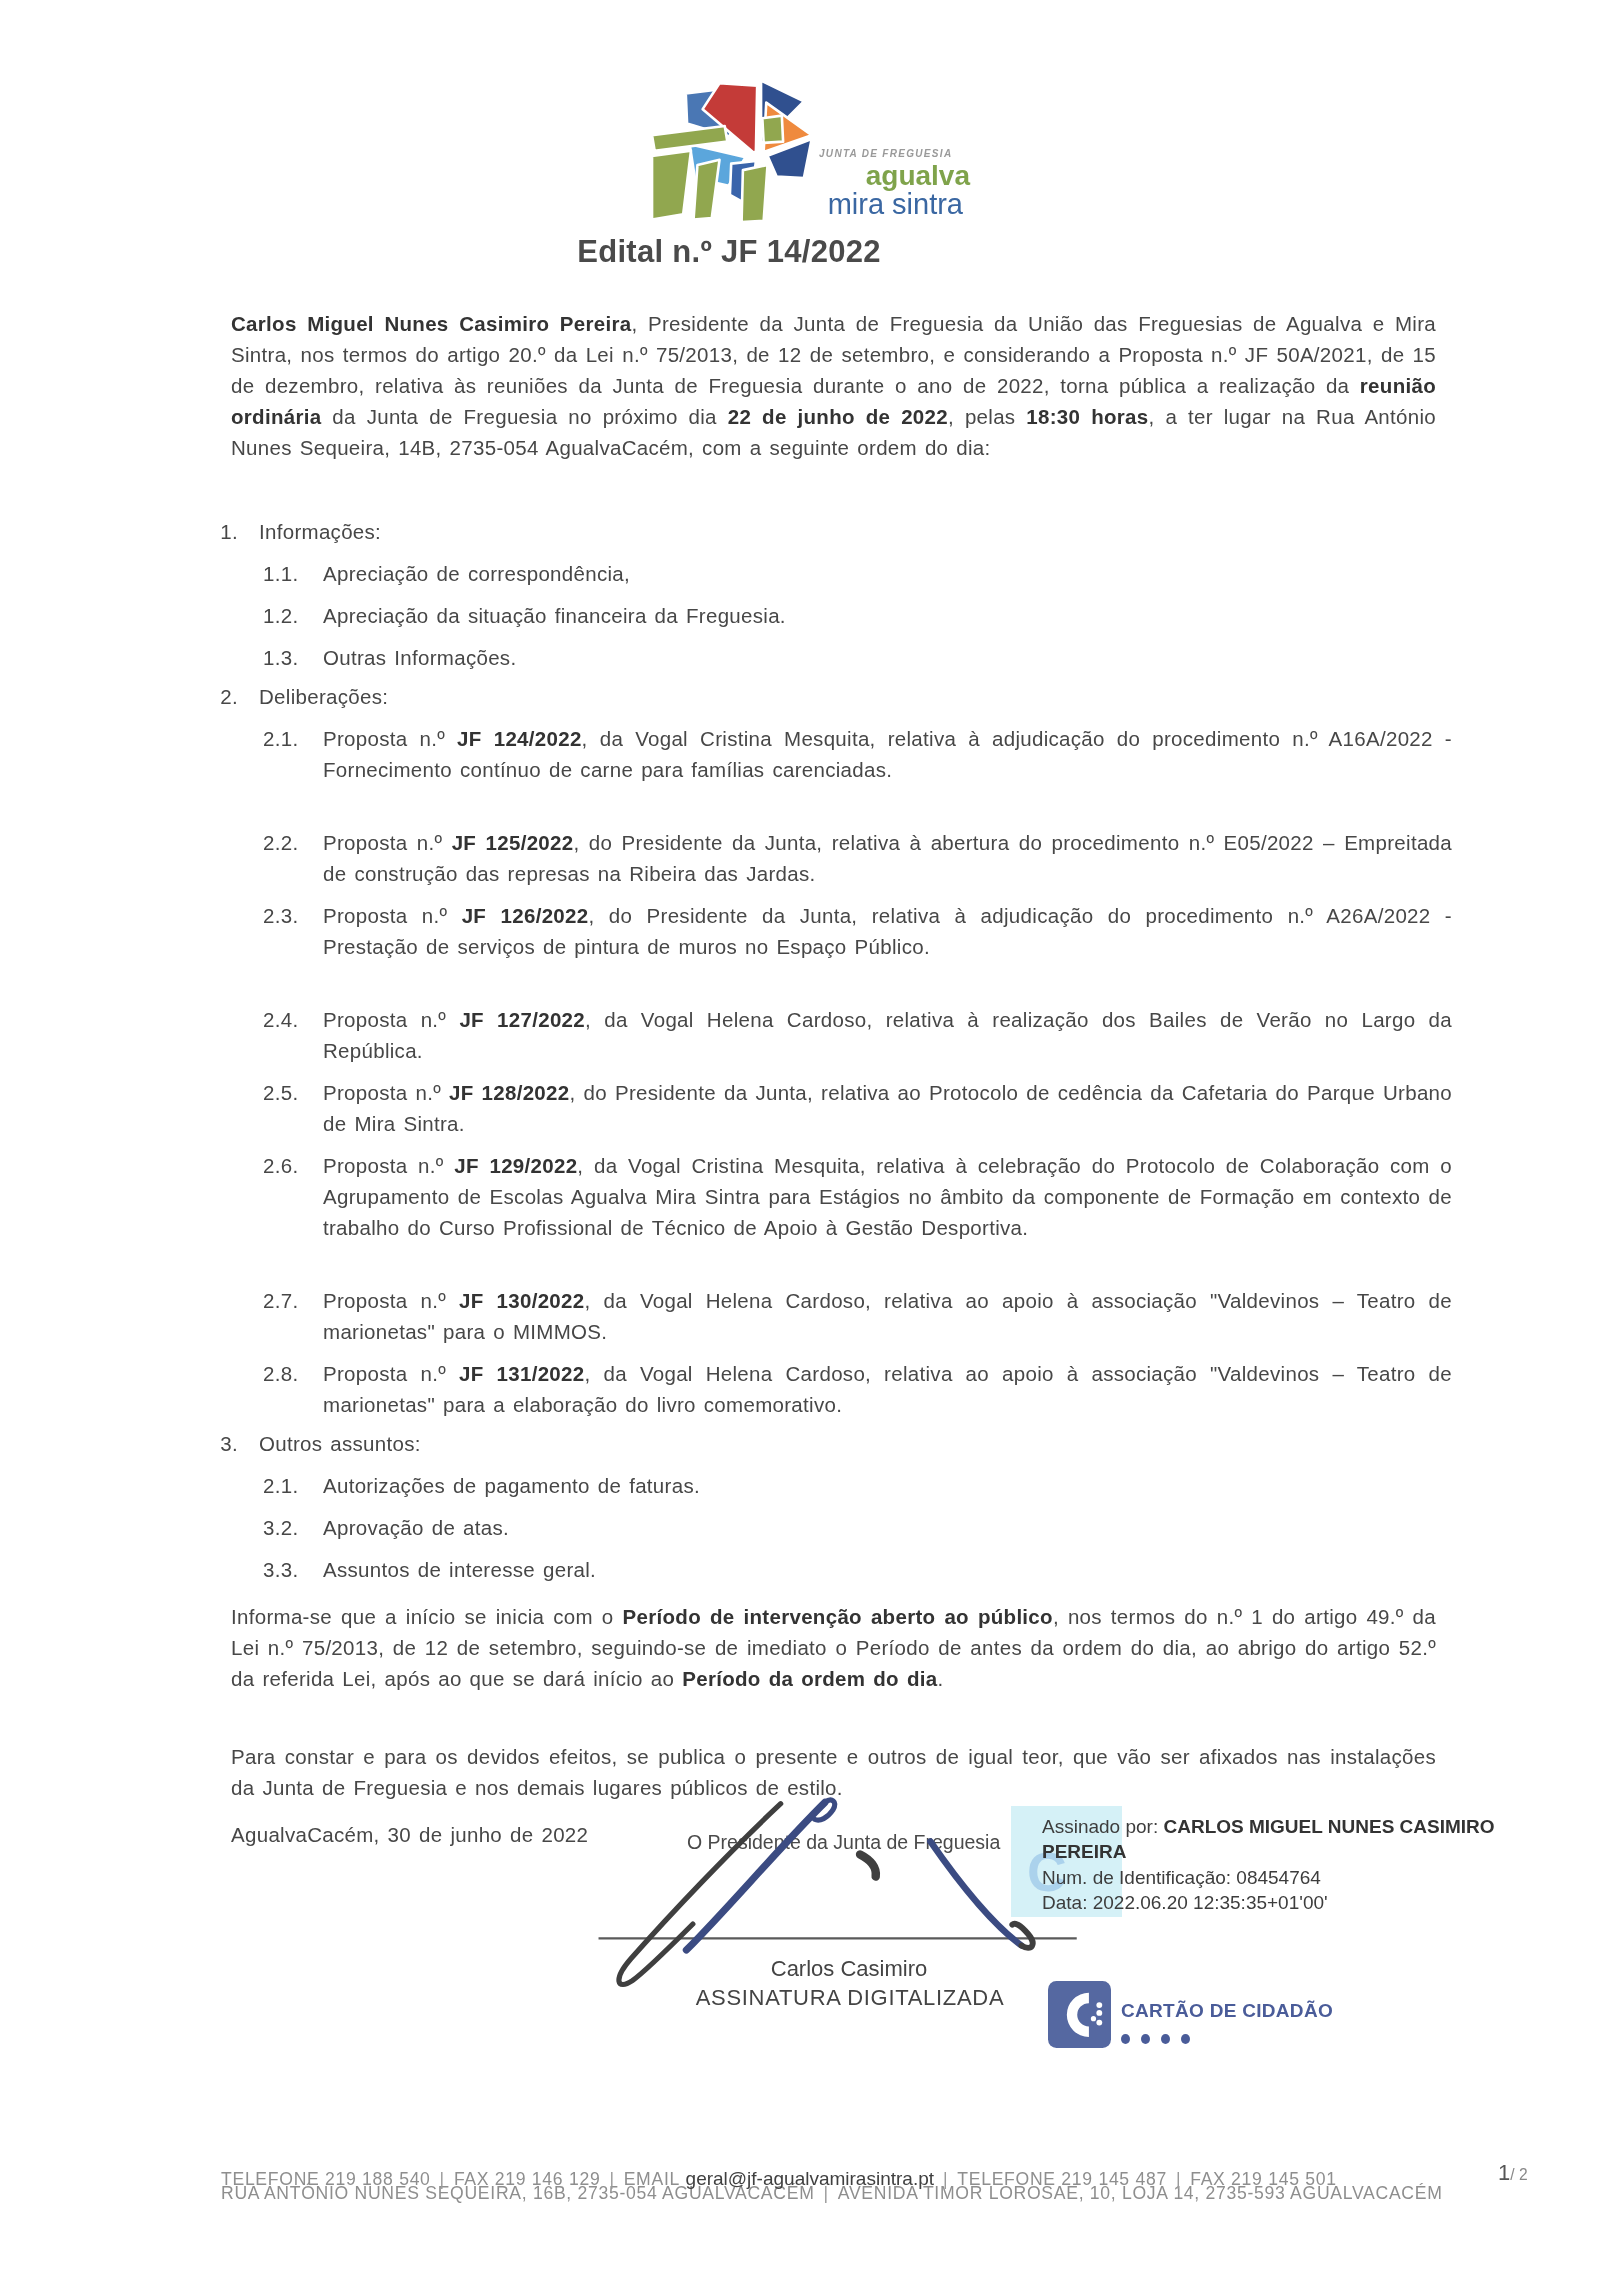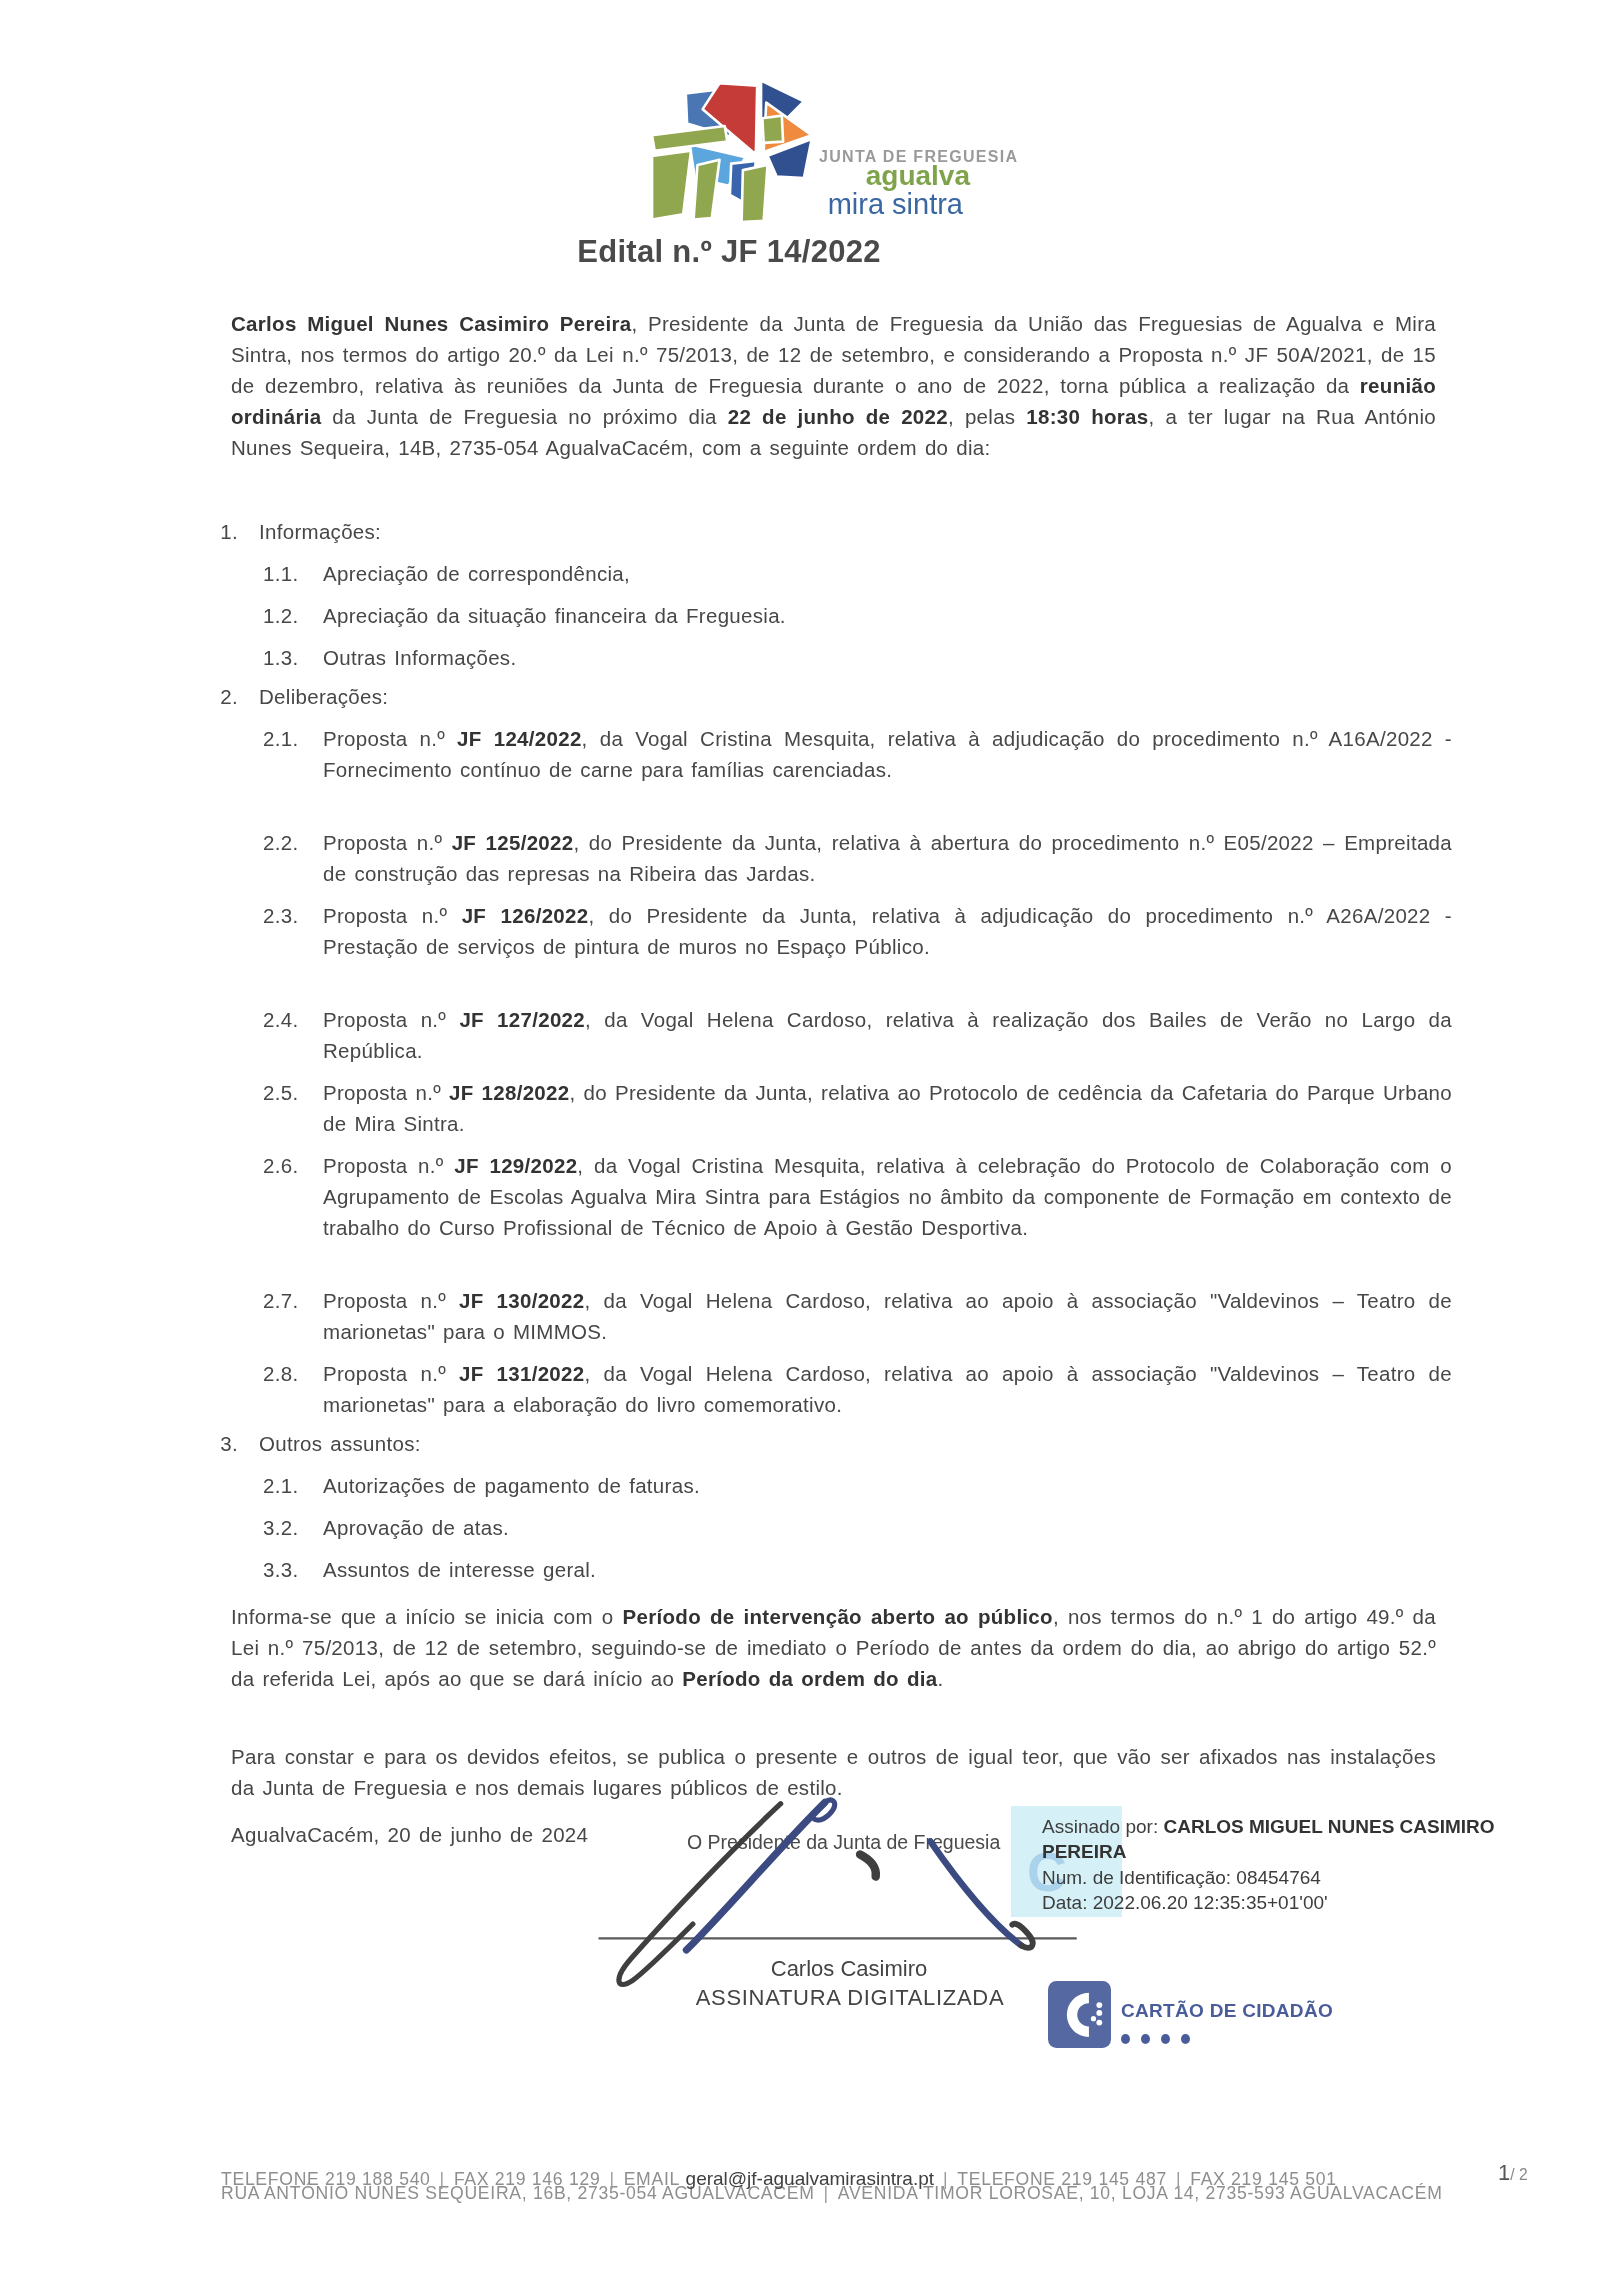--- a/index.html
+++ b/index.html
@@ -4,21 +4,21 @@
 <style>
   html,body{margin:0;padding:0;}
   body{
     width:1617px;height:2284px;background:#ffffff;position:relative;
     font-family:"Liberation Sans",sans-serif;color:#474747;overflow:hidden;
   }
   .abs{position:absolute;}
 
   
   #pinwheel{left:648px;top:78px;}
-  #org-small{left:819px;top:148px;font-size:16px;letter-spacing:1.3px;color:#9a9a9a;font-weight:bold;}
+  #org-small{left:819px;top:148px;font-size:10px;letter-spacing:1.3px;color:#9a9a9a;font-weight:bold;font-style:italic;}
   #org-name1{left:809px;top:160px;width:161px;text-align:right;font-size:28px;font-weight:bold;color:#7FA34B;}
   #org-name2{left:775px;top:188px;width:188px;text-align:right;font-size:29px;font-weight:normal;color:#3A67A2;}
   #doc-title{left:221px;top:234px;width:1016px;text-align:center;font-size:31px;font-weight:bold;color:#4a4a4a;letter-spacing:0.3px;}
 
   
   #content{left:215px;top:292px;width:1237px;font-size:20.5px;line-height:31px;letter-spacing:0.3px;word-spacing:2px;}
   #content p{margin:16px;text-align:justify;}
   b{color:#333;}
   .row{display:flex;margin-top:11px;}
   .row .num{flex:0 0 44px;padding-left:5.2px;box-sizing:border-box;}
@@ -154,21 +154,21 @@
   </div>
   <div class="row l2">
     <span class="num">3.3.</span>
     <span class="txt">Assuntos de interesse geral.</span>
   </div>
 
   <p class="mt22 lines4"><span>Informa-se que a início se inicia com o </span><b>Período de intervenção aberto ao público</b><span>, nos termos do n.º 1 do artigo 49.º da Lei n.º 75/2013, de 12 de setembro, seguindo-se de imediato o Período de antes da ordem do dia, ao abrigo do artigo 52.º da referida Lei, após ao que se dará início ao </span><b>Período da ordem do dia</b><span>.</span></p>
 
   <p class="mt22 lines2">Para constar e para os devidos efeitos, se publica o presente e outros de igual teor, que vão ser afixados nas instalações da Junta de Freguesia e nos demais lugares públicos de estilo.</p>
 
-  <p class="mt30">AgualvaCacém, 20 de junho de 2024</p>
+  <p class="mt30">AgualvaCacém, 30 de junho de 2022</p>
 </div>
 
 <div id="sig-highlight" class="abs"></div>
 <div id="sig-watermark" class="abs">C</div>
 
 <div id="role-line" class="abs">O Presidente da Junta de Freguesia</div>
 
 <div id="signed-block" class="abs">
   <span>Assinado por: </span><b>CARLOS MIGUEL NUNES CASIMIRO PEREIRA</b><br>
   <span>Num. de Identificação: 08454764</span><br>

